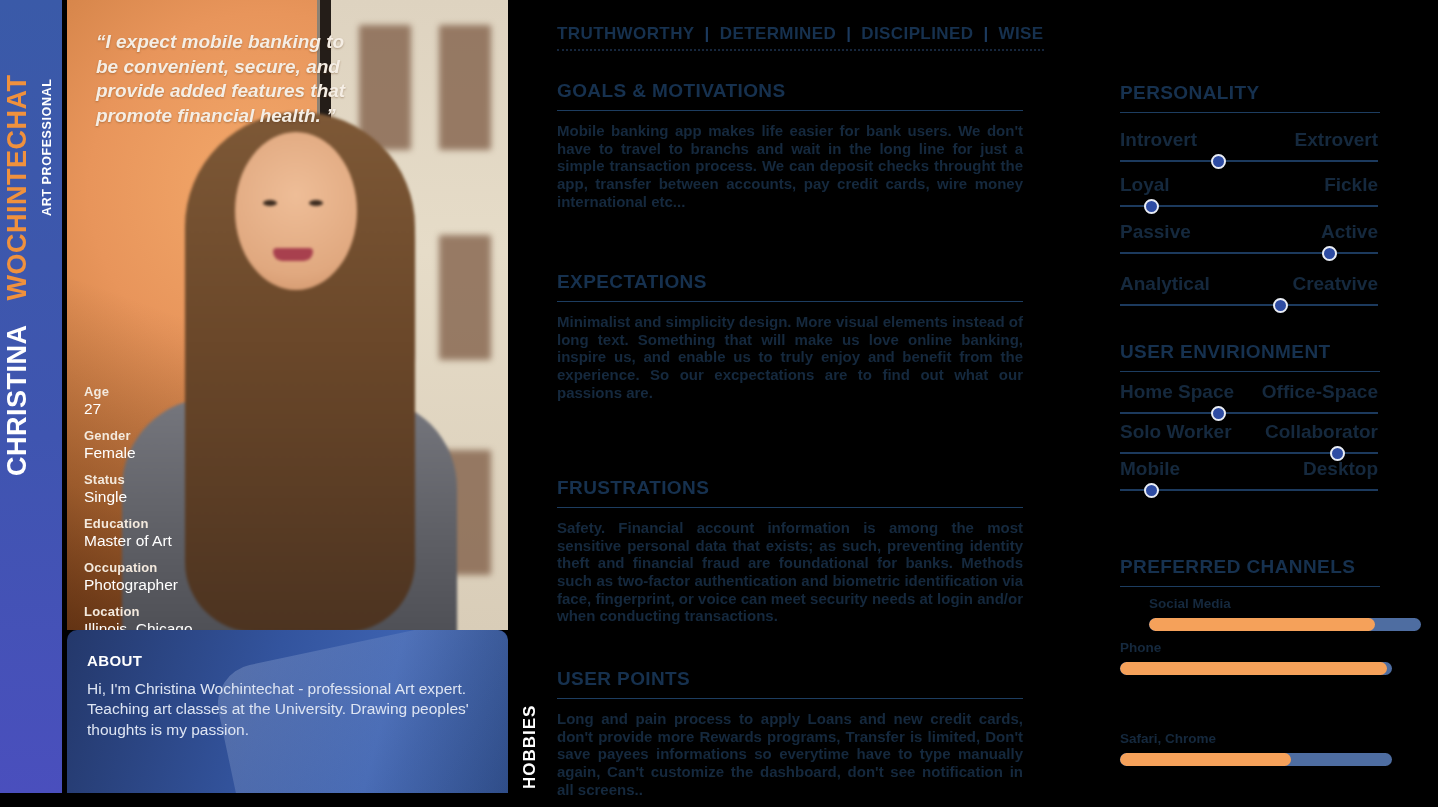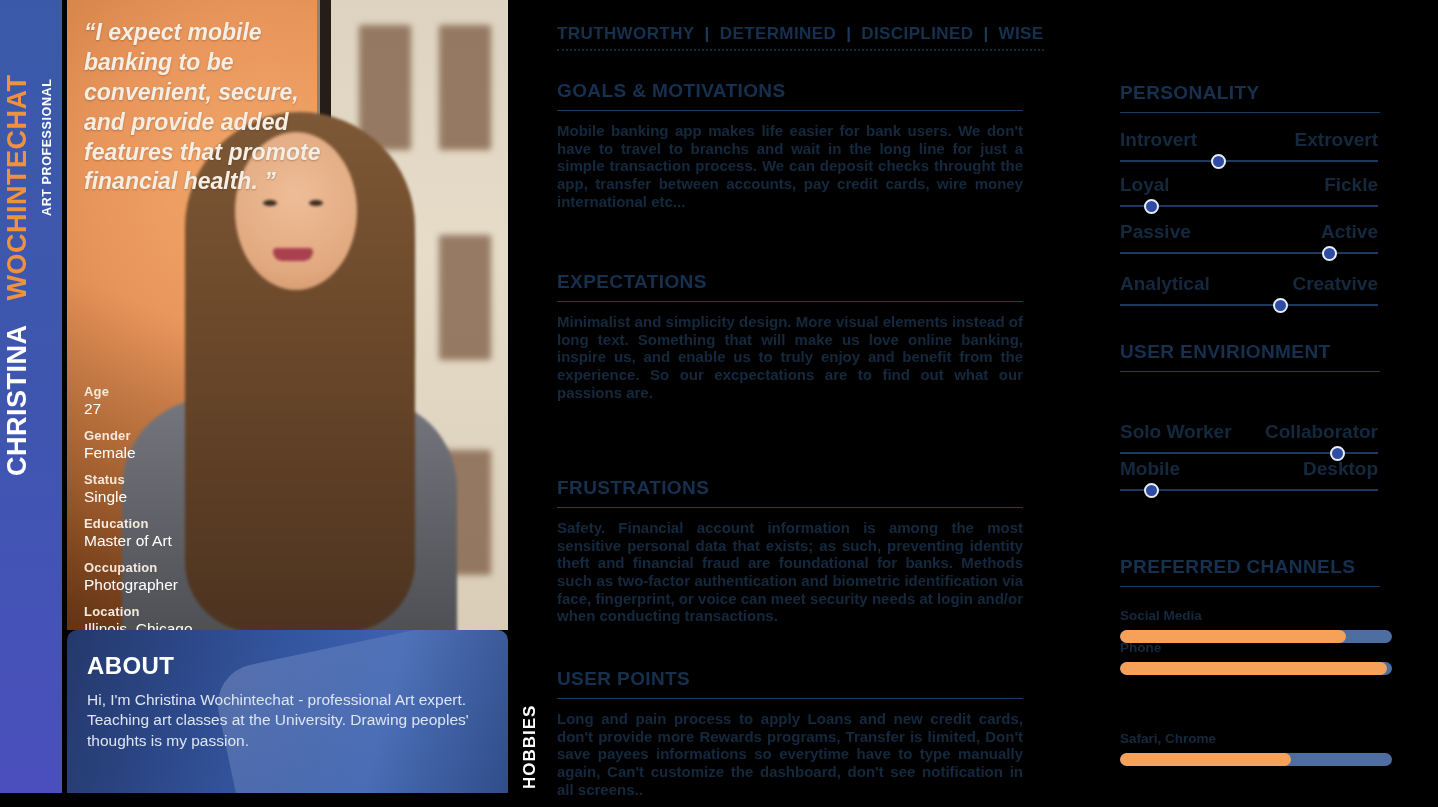--- a/index.html
+++ b/index.html
@@ -39,36 +39,36 @@
   .hair{position:absolute;left:118px;top:112px;width:230px;height:520px;
         border-radius:115px 115px 70px 70px;
         background:linear-gradient(180deg,#7d5836 0%,#6a4729 45%,#4c3320 100%);}
   .face{position:absolute;left:168px;top:132px;width:122px;height:158px;border-radius:50%;
         background:radial-gradient(circle at 50% 40%, #eebd97 0%, #e0a87f 70%, #cf9268 100%);}
   .eye{position:absolute;width:14px;height:6px;border-radius:50%;background:#3a2a1e;top:200px;}
   .eye.l{left:196px;} .eye.r{left:242px;}
   .lips{position:absolute;left:206px;top:248px;width:40px;height:13px;border-radius:4px 4px 10px 10px;
         background:#a8404e;}
 
-  .quote{position:absolute;left:17px;top:18px;width:250px;z-index:3;margin:0;
-         font-size:23px;line-height:1.3;font-style:italic;font-weight:bold;
+  .quote{position:absolute;left:17px;top:18px;width:250px;z-index:3;margin:12px;
+         font-size:19px;line-height:1.3;font-style:italic;font-weight:bold;
          color:#f5eee5;text-shadow:0 1px 2px rgba(90,45,10,.35);}
   .demo{position:absolute;left:17px;top:384px;z-index:3;}
   .demo-row{margin-bottom:10px;}
   .demo-label{display:block;font-size:13px;font-weight:bold;color:#f3e9dd;letter-spacing:.2px;}
   .demo-value{display:block;font-size:15.5px;color:#ffffff;margin-top:1px;}
 
   
   .about{position:absolute;left:67px;top:630px;width:441px;height:163px;
          border-radius:10px 10px 0 0;overflow:hidden;
          background:linear-gradient(105deg,#24386b 0%,#33549e 45%,#3d62b0 70%,#2c4a86 100%);}
   .about .hands{position:absolute;right:-20px;top:10px;width:300px;height:200px;
          background:linear-gradient(135deg, rgba(190,205,235,.28) 0%, rgba(190,205,235,.08) 60%, rgba(190,205,235,0) 100%);
          border-radius:40px;transform:rotate(-12deg);}
-  .about h2{position:relative;margin:22px 0 10px 20px;font-size:24px;letter-spacing:.4px;color:#fff;}
+  .about h2{position:relative;margin:22px 0 10px 20px;font-size:15px;letter-spacing:.4px;color:#fff;}
   .about p{position:relative;margin:0 24px 0 20px;font-size:15.5px;line-height:1.32;color:#dde4f2;}
 
   
   .traits{position:absolute;left:557px;top:24px;z-index:2;color:#16314f;
           font-size:17px;font-weight:bold;letter-spacing:.4px;
           padding-bottom:5px;border-bottom:2px dotted rgba(40,70,110,.55);}
   .traits .sep{margin:0 10px;color:#1c3a5e;}
 
   .m-section{position:absolute;left:557px;width:466px;}
   .m-section h3{margin:0;font-size:19px;letter-spacing:.4px;color:#16314f;}
@@ -236,20 +236,29 @@
       <div class="sl-track">
         <span class="sl-dot" style="left: 62%;"></span>
       </div>
     </div>
   </section>
 
   <section class="r-section" style="top:341px;height:180px;">
     <h3>USER ENVIRIONMENT</h3>
     <div class="rule"></div>
 
+    <div class="sl-row" style="top:40px;">
+      <div class="sl-labels">
+        <span>Home Space</span>
+        <span>Office-Space</span>
+      </div>
+      <div class="sl-track">
+        <span class="sl-dot" style="left: 38%;"></span>
+      </div>
+    </div>
 
     <div class="sl-row" style="top:80px;">
       <div class="sl-labels">
         <span>Solo Worker</span>
         <span>Collaborator</span>
       </div>
       <div class="sl-track">
         <span class="sl-dot" style="left: 84%;"></span>
       </div>
     </div>
@@ -262,21 +271,21 @@
       <div class="sl-track">
         <span class="sl-dot" style="left: 12%;"></span>
       </div>
     </div>
   </section>
 
   <section class="r-section" style="top:556px;height:240px;">
     <h3>PREFERRED CHANNELS</h3>
     <div class="rule"></div>
 
-    <div class="ch-row" style="top:52px;">
+    <div class="ch-row" style="top:40px;margin-left:29px;">
       <span class="ch-label">Social Media</span>
       <div class="ch-track">
         <span class="ch-fill" style="width: 83%;"></span>
       </div>
     </div>
 
     <div class="ch-row" style="top:84px;">
       <span class="ch-label">Phone</span>
       <div class="ch-track">
         <span class="ch-fill" style="width: 98%;"></span>

